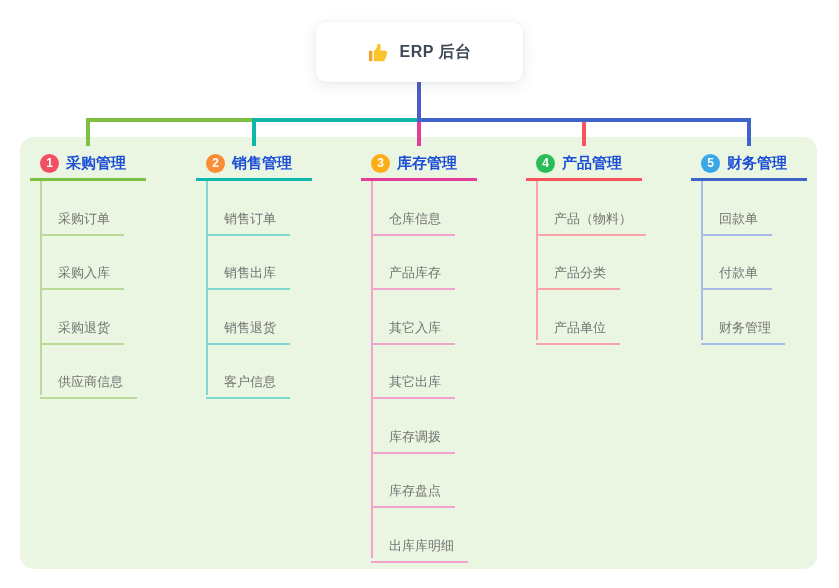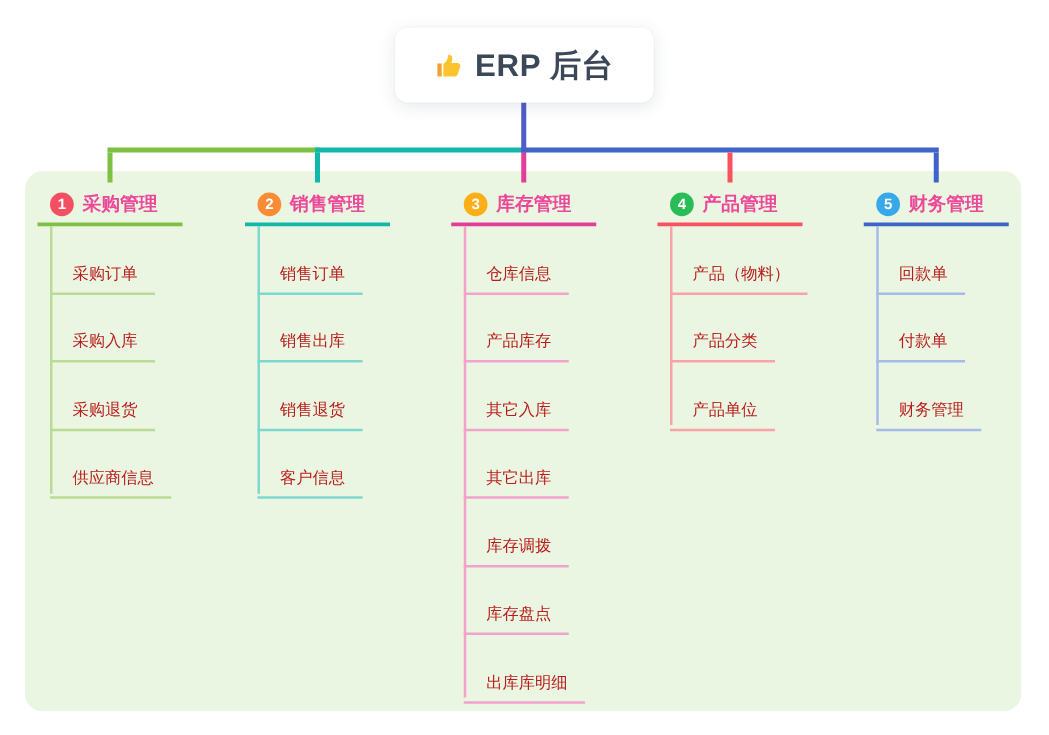--- a/index.html
+++ b/index.html
@@ -5,37 +5,37 @@
   html,body{margin:0;padding:0;background:#ffffff;font-family:"Liberation Sans","DejaVu Sans",sans-serif;}
   #canvas{position:relative;width:839px;height:588px;background:#ffffff;overflow:hidden;}
 
   
   .panel{position:absolute;left:20px;top:137px;width:797px;height:432px;border-radius:14px;}
 
   
   .root-card{position:absolute;left:316px;top:22px;width:207px;height:60px;background:#ffffff;
     border-radius:10px;box-shadow:0 3px 14px rgba(60,70,90,.12), 0 0 0 1px rgba(0,0,0,.02);
     display:flex;align-items:center;justify-content:center;gap:9px;}
-  .root-card .title{font-size:25px;font-weight:600;color:#3c4757;letter-spacing:.5px;}
+  .root-card .title{font-size:16px;font-weight:600;color:#3c4757;letter-spacing:.5px;}
   .root-card svg{width:23px;height:23px;display:block;}
 
   
   .conn{position:absolute;}
 
   
   .branch{position:absolute;top:148px;width:132px;}
   .branch-header{width:116px;height:30px;display:flex;align-items:center;border-bottom:3px solid;}
   .badge{width:19px;height:19px;border-radius:50%;margin:0 7px 0 10px;color:#fff;font-size:12px;
     font-weight:700;display:flex;align-items:center;justify-content:center;flex:0 0 19px;}
-  .branch-label{font-size:15px;font-weight:600;color:#ec4899;white-space:nowrap;}
+  .branch-label{font-size:15px;font-weight:600;color:#1d4ed8;white-space:nowrap;}
   .subline{position:absolute;left:10px;top:33px;width:2px;}
   .sub-item{height:54.5px;display:flex;align-items:flex-end;margin-left:10px;}
   .sub-item:first-child{height:50px;}
   .sub-item .txt{display:inline-block;border-bottom:2px solid;padding:0 14px 6px 18px;
-    font-size:13px;color:#b91c1c;white-space:nowrap;}
+    font-size:13px;color:#737373;white-space:nowrap;}
 </style>
 </head>
 <body>
 
 <div id="canvas" style="background: rgb(255, 255, 255);">
 
   <div class="panel" id="panel" style="background: rgb(234, 246, 225);"></div>
 
   <div id="connectors">
       <div class="conn" style="left: 86px; top: 118px; width: 170px; height: 4px; background: rgb(126, 192, 68);"></div>

